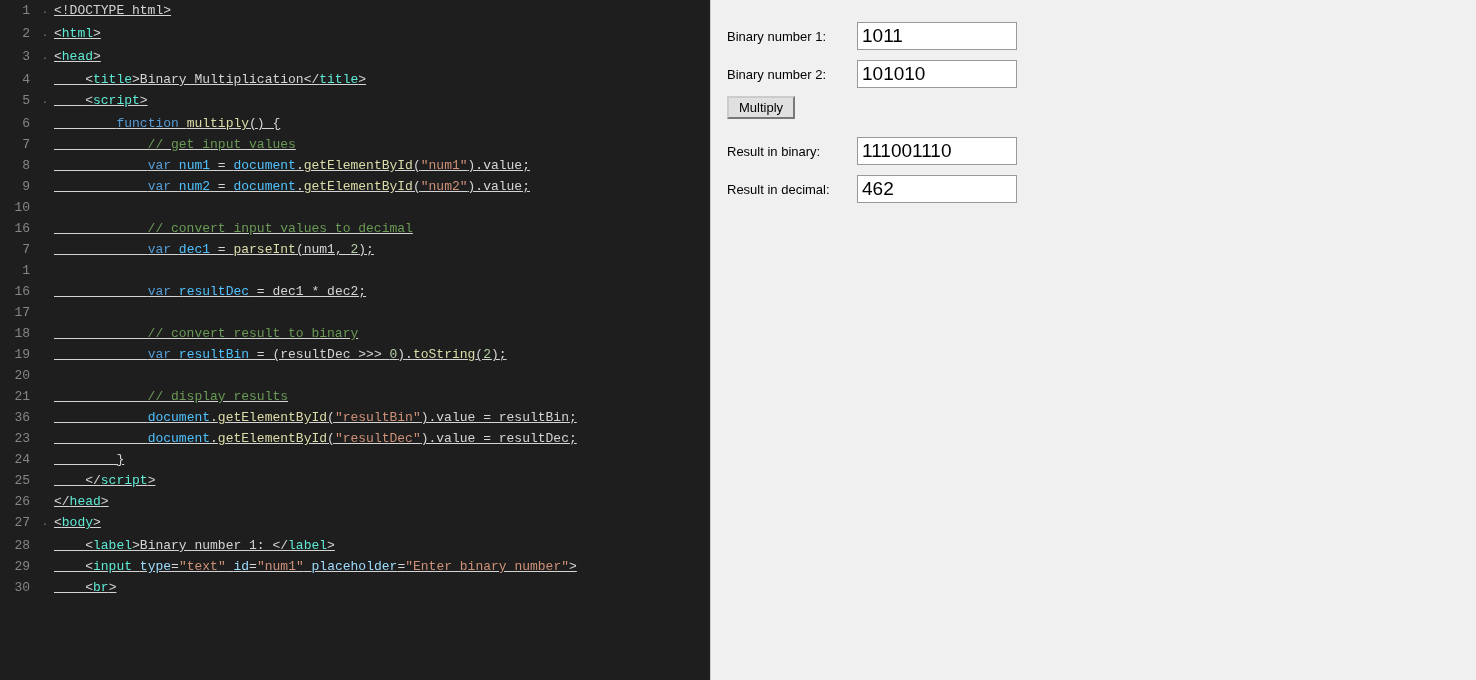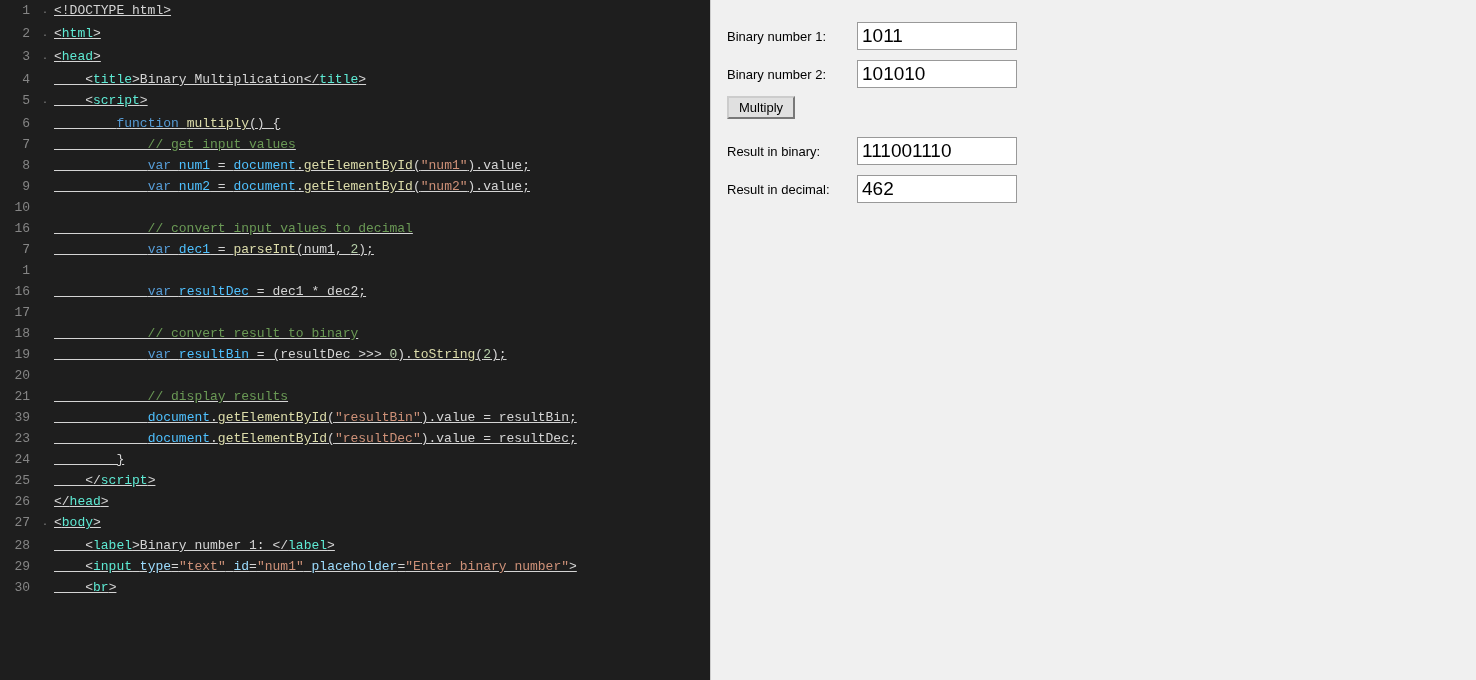--- a/index.html
+++ b/index.html
@@ -206,21 +206,21 @@
       <span class="line-number">20</span>
       <span class="line-dot"> </span>
       <span class="line-content"><span class="c-white"></span></span>
     </div>
     <div class="code-line">
       <span class="line-number">21</span>
       <span class="line-dot"> </span>
       <span class="line-content"><span class="c-green">            // display results</span></span>
     </div>
     <div class="code-line">
-      <span class="line-number">39</span>
+      <span class="line-number">36</span>
       <span class="line-dot"> </span>
       <span class="line-content"><span class="c-white">            </span><span class="c-cyan">document</span><span class="c-white">.</span><span class="c-yellow">getElementById</span><span class="c-white">(</span><span class="c-str-dq">"resultBin"</span><span class="c-white">).value = resultBin;</span></span>
     </div>
     <div class="code-line">
       <span class="line-number">23</span>
       <span class="line-dot"> </span>
       <span class="line-content"><span class="c-white">            </span><span class="c-cyan">document</span><span class="c-white">.</span><span class="c-yellow">getElementById</span><span class="c-white">(</span><span class="c-str-dq">"resultDec"</span><span class="c-white">).value = resultDec;</span></span>
     </div>
     <div class="code-line">
       <span class="line-number">24</span>

